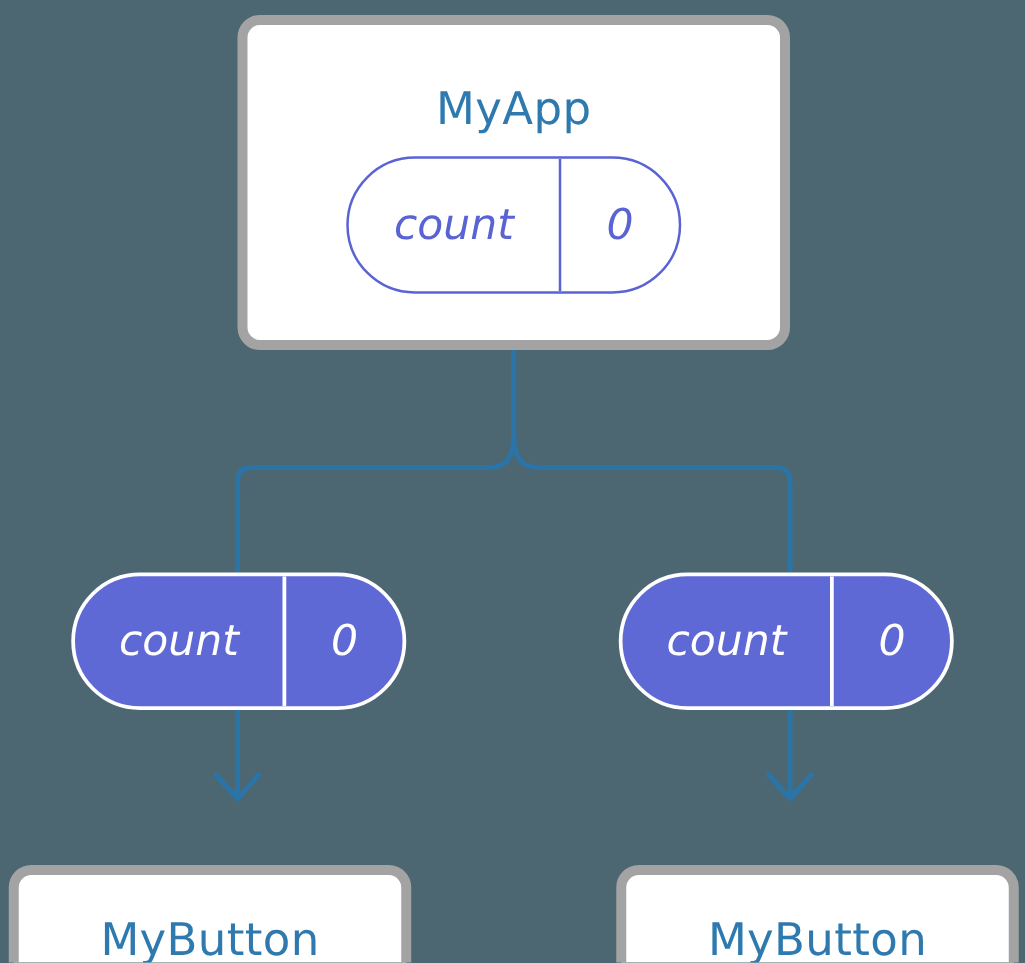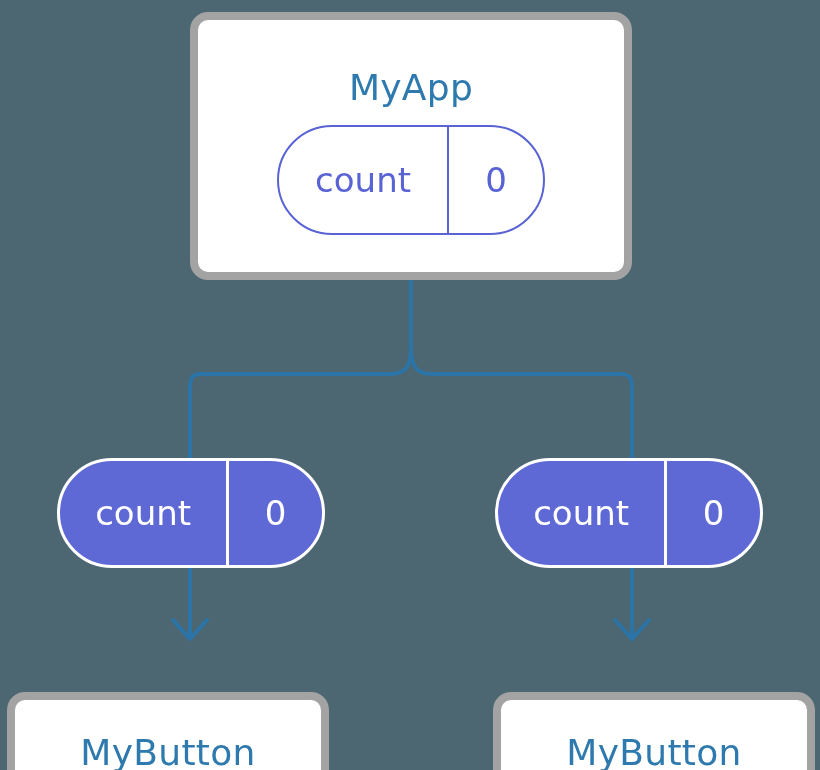--- a/index.html
+++ b/index.html
@@ -73,20 +73,21 @@
     overflow: hidden;
   }
   .pill .pill-key,
   .pill .pill-val {
     display: flex;
     align-items: center;
     justify-content: center;
     font-size: 34px;
     line-height: 1;
     white-space: nowrap;
+    font-style: italic;
   }
 
   
   .pill.outline {
     border: 2.5px solid #5a63d4;
     background: #ffffff;
   }
   .pill.outline .pill-key { color: #5a63d4; }
   .pill.outline .pill-val {
     color: #5a63d4;

